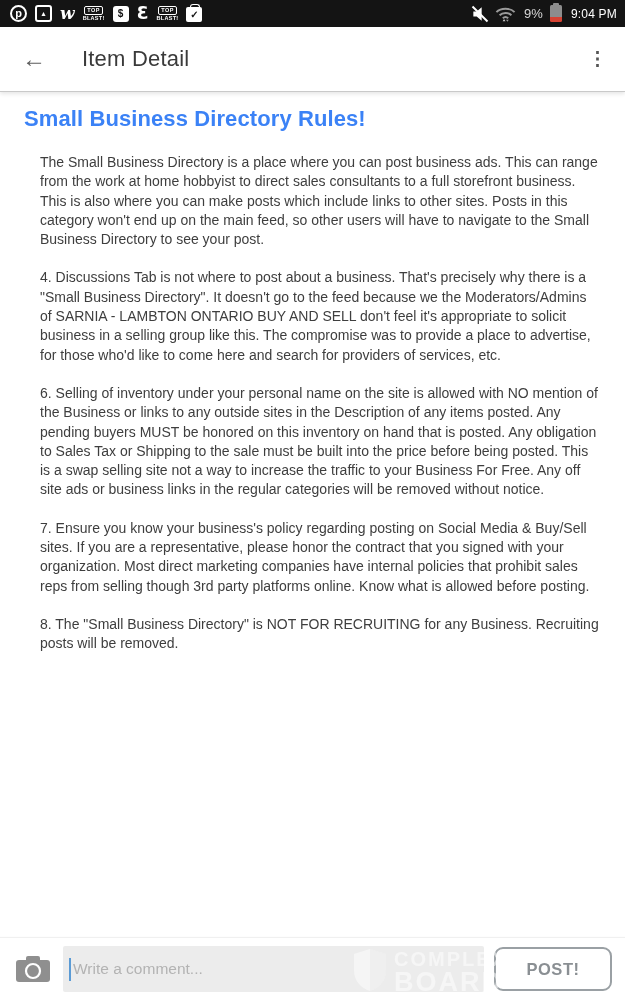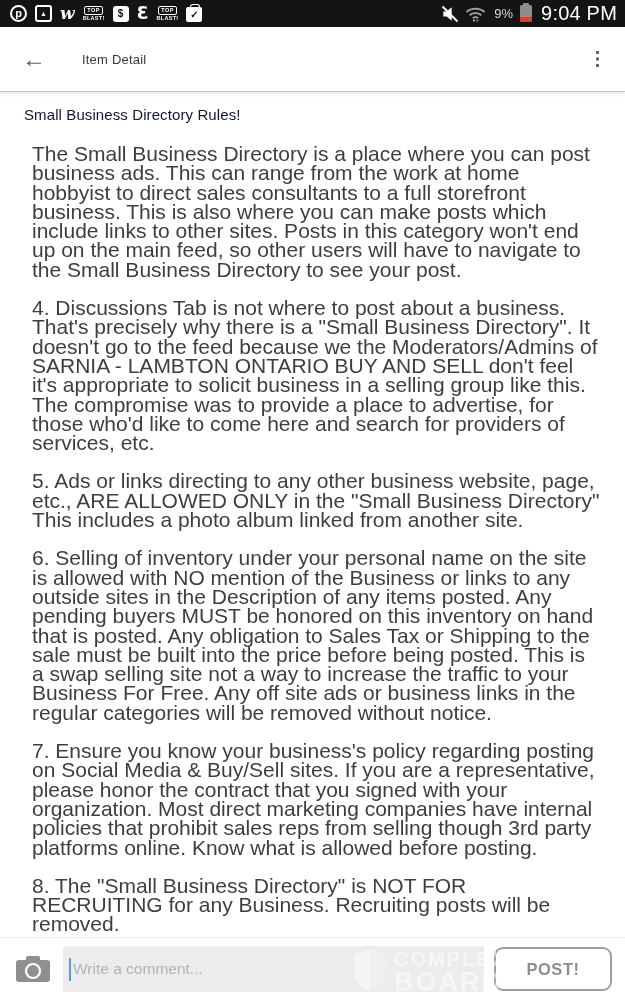--- a/index.html
+++ b/index.html
@@ -37,44 +37,44 @@
     font-family:"DejaVu Sans", sans-serif; }
   .ic-clip { position:relative; width:16px; height:15px; background:#fff; border-radius:2px;
     color:#111; font-size:10px; font-weight:bold; line-height:15px; text-align:center; margin-top:2px; }
   .ic-clip::before { content:""; position:absolute; top:-3px; left:4px; width:8px; height:4px;
     border:1.5px solid #fff; border-bottom:none; border-radius:3px 3px 0 0; }
   .sb-pct { font-size:13px; color:#d8d8d8; margin-left:3px; }
   .batt { position:relative; width:12px; height:17px; border-radius:1.5px;
     background:linear-gradient(to top, #d64333 30%, #8d8d8d 30%); margin-left:2px; }
   .batt::before { content:""; position:absolute; top:-2.5px; left:3px; width:6px; height:2.5px;
     background:#8d8d8d; border-radius:1px 1px 0 0; }
-  .sb-time { font-size:20px; color:#fff; margin-left:4px; letter-spacing:0.2px; }
+  .sb-time { font-size:12px; color:#fff; margin-left:4px; letter-spacing:0.2px; }
 
   
   .toolbar {
     position:absolute; top:27px; left:0; right:0; height:64px; background:#fff;
     display:flex; align-items:center; z-index:20;
     box-shadow:0 1px 0 #c9c9c9, 0 3px 4px rgba(0,0,0,0.10);
   }
   .back-btn { width:26px; margin-left:22px; font-size:24px; color:#5c5c5c;
     line-height:26px; cursor:pointer; }
-  .tb-title { margin-left:34px; font-size:13px; color:#3a3a3a; font-weight:500;
+  .tb-title { margin-left:34px; font-size:22px; color:#3a3a3a; font-weight:500;
     letter-spacing:0.2px; }
   .tb-spacer { flex:1; }
   .overflow-btn { margin-right:18px; font-size:19px; color:#555; font-weight:bold;
     letter-spacing:0; cursor:pointer; line-height:20px; }
 
   
   .content {
     position:absolute; top:92px; left:0; right:0; bottom:0;
     padding:14px 24px 0 24px; overflow:hidden; background:#fff; z-index:1;
   }
-  .content h1 { font-size:15px; font-weight:normal; color:#0f172a; margin:0 0 21px 0;
+  .content h1 { font-size:22px; font-weight:bold; color:#3b82f6; margin:0 0 21px 0;
     letter-spacing:0.1px; }
-  .body-p { font-size:21px; line-height:19.3px; color:#3e3e3e; margin:0 0 19px 8px; }
+  .body-p { font-size:14px; line-height:19.3px; color:#3e3e3e; margin:0 0 19px 16px; }
 
   
   .comment-bar {
     position:absolute; left:0; right:0; bottom:0; height:62px; background:#fff;
     display:flex; align-items:center; z-index:10;
     box-shadow:0 -1px 1px rgba(0,0,0,0.06);
   }
   .camera-btn { margin-left:15px; display:flex; align-items:center; cursor:pointer; }
   .input-wrap { position:relative; flex:1; height:46px; background:#ececec;
     margin:0 10px 0 12px; border-radius:2px; display:flex; align-items:center; }
@@ -148,21 +148,20 @@
     <span class="tb-title">Item Detail</span>
     <span class="tb-spacer"></span>
     <span class="overflow-btn">⋮</span>
   </div>
 
   <div class="content">
     <h1>Small Business Directory Rules!</h1>
     <div>
         <p class="body-p">The Small Business Directory is a place where you can post business ads. This can range from the work at home hobbyist to direct sales consultants to a full storefront business. This is also where you can make posts which include links to other sites. Posts in this category won't end up on the main feed, so other users will have to navigate to the Small Business Directory to see your post.</p>
         <p class="body-p">4. Discussions Tab is not where to post about a business. That's precisely why there is a "Small Business Directory". It doesn't go to the feed because we the Moderators/Admins of SARNIA - LAMBTON ONTARIO BUY AND SELL don't feel it's appropriate to solicit business in a selling group like this. The compromise was to provide a place to advertise, for those who'd like to come here and search for providers of services, etc.</p>
-        <p class="body-p">5. Ads or links directing to any other business website, page, etc., ARE ALLOWED ONLY in the "Small Business Directory" This includes a photo album linked from another site.</p>
         <p class="body-p">6. Selling of inventory under your personal name on the site is allowed with NO mention of the Business or links to any outside sites in the Description of any items posted. Any pending buyers MUST be honored on this inventory on hand that is posted. Any obligation to Sales Tax or Shipping to the sale must be built into the price before being posted. This is a swap selling site not a way to increase the traffic to your Business For Free. Any off site ads or business links in the regular categories will be removed without notice.</p>
         <p class="body-p">7. Ensure you know your business's policy regarding posting on Social Media &amp; Buy/Sell sites. If you are a representative, please honor the contract that you signed with your organization. Most direct marketing companies have internal policies that prohibit sales reps from selling though 3rd party platforms online. Know what is allowed before posting.</p>
         <p class="body-p">8. The "Small Business Directory" is NOT FOR RECRUITING for any Business. Recruiting posts will be removed.</p>
       </div>
   </div>
 
   <div class="comment-bar">
     <span class="camera-btn">
       <svg width="36" height="28" viewBox="0 0 36 28">
         <rect x="1" y="5" width="34" height="22" rx="3" fill="#8f8f8f"></rect>

